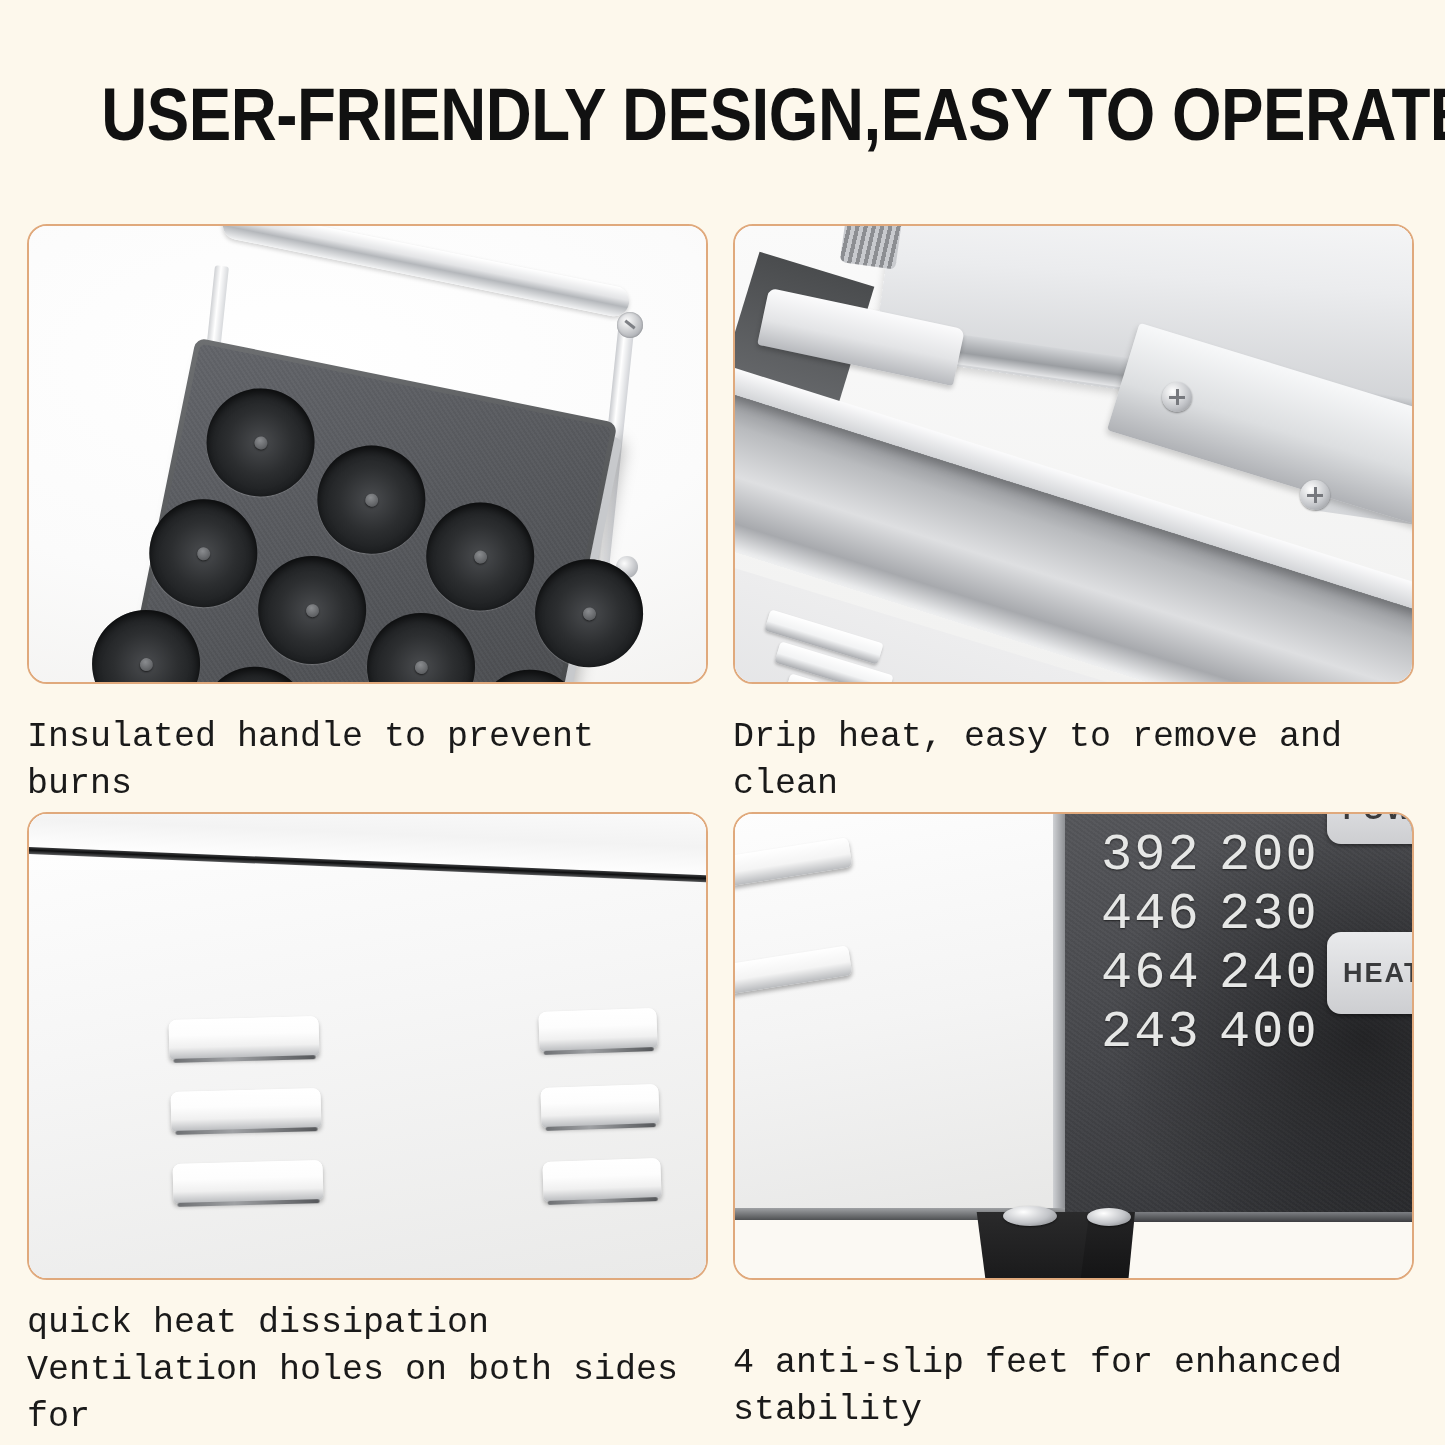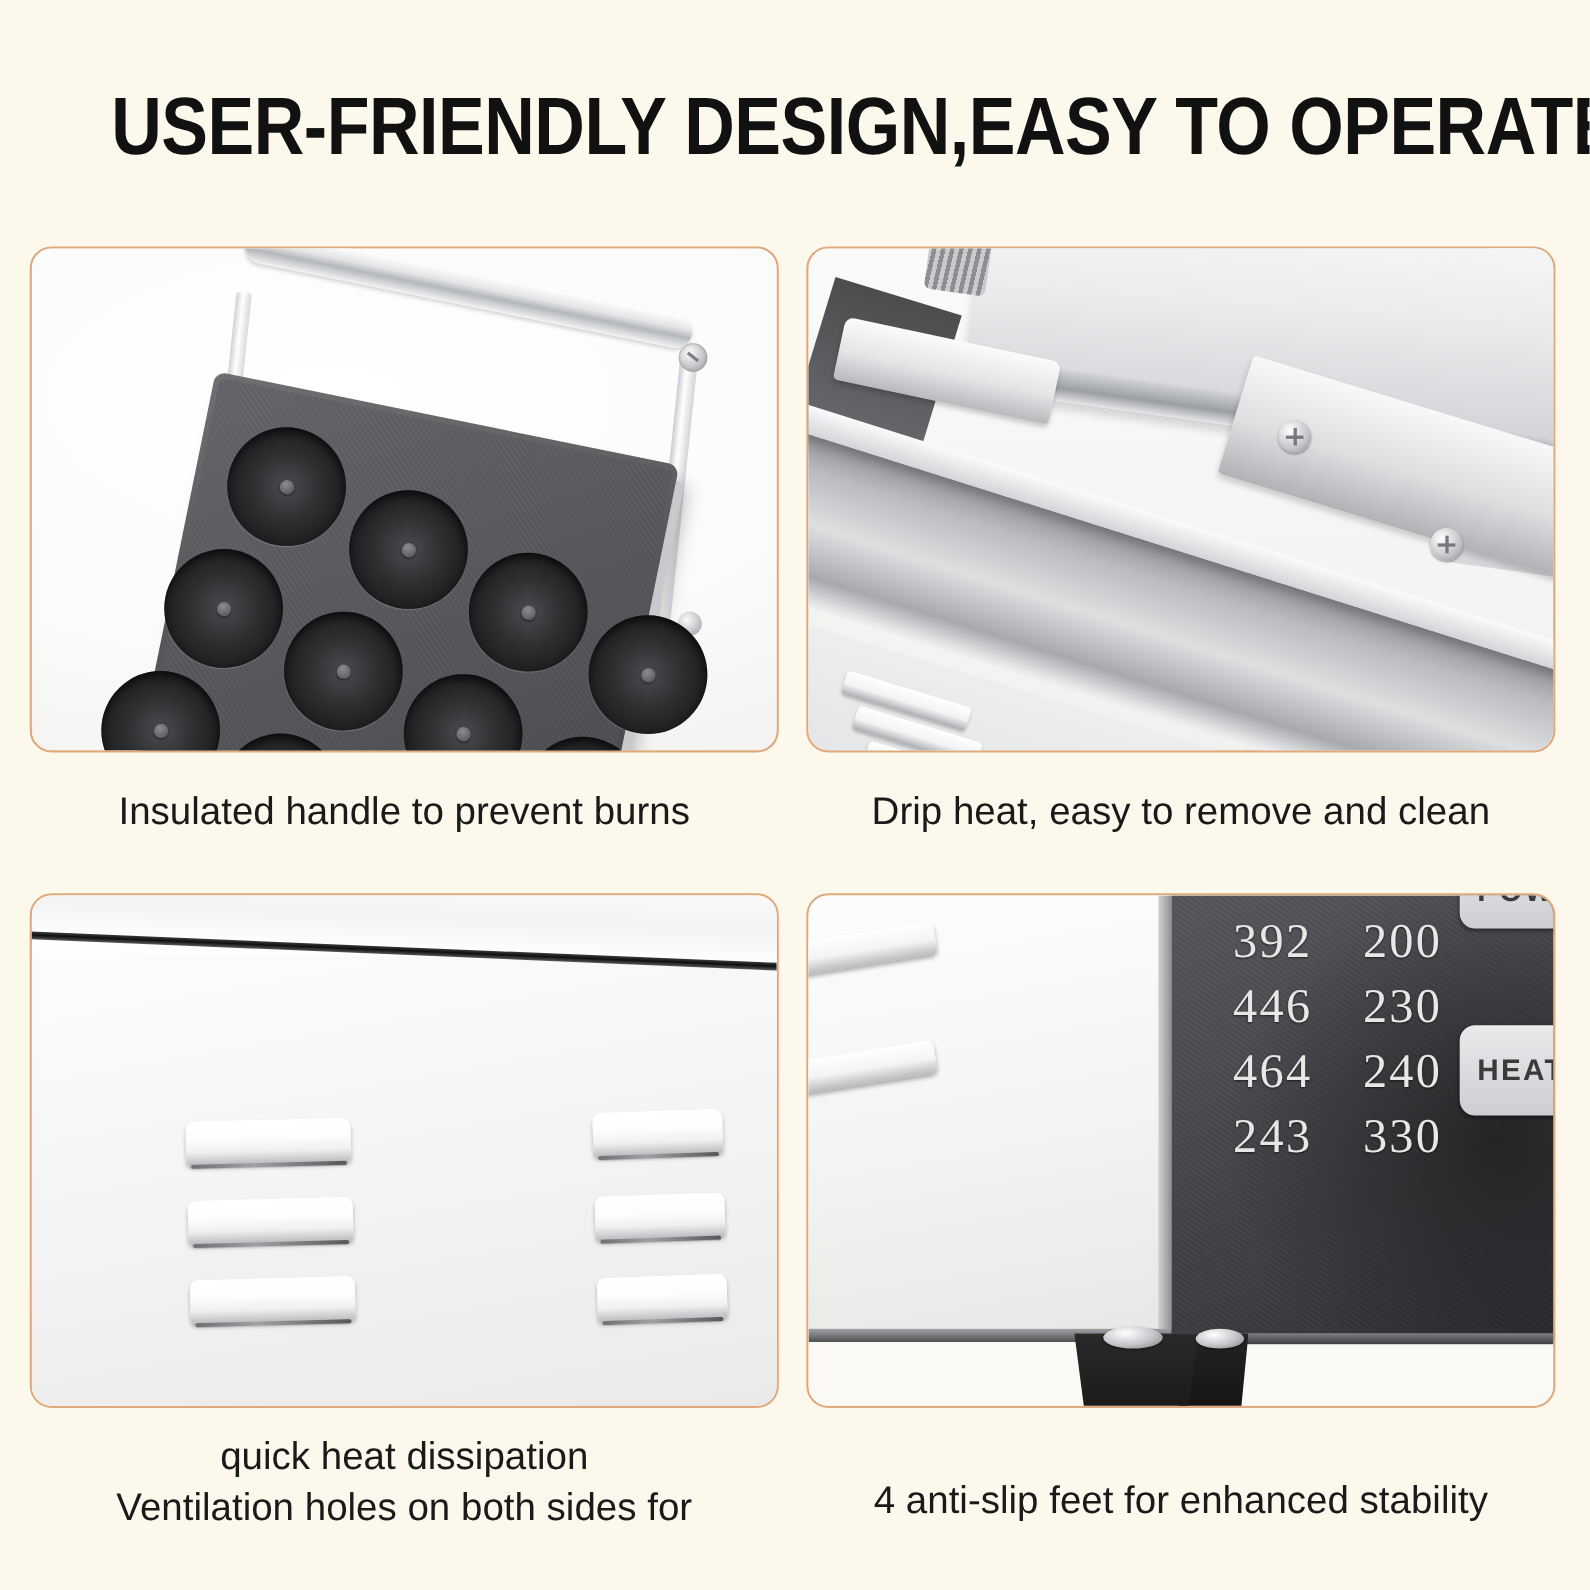--- a/index.html
+++ b/index.html
@@ -38,25 +38,25 @@
     background:#ffffff;
     overflow:hidden;
   }
   .card.c1{ left:27px;  top:224px; width:681px; height:460px; }
   .card.c2{ left:733px; top:224px; width:681px; height:460px; }
   .card.c3{ left:27px;  top:812px; width:681px; height:468px; }
   .card.c4{ left:733px; top:812px; width:681px; height:468px; }
 
   .caption{
     position:absolute;
-    text-align:center;
+    text-align:left;
     color:#1a1a1a;
     font-size:35px;
     line-height:47px;
-    font-family:Liberation Sans, sans-serif;
+    font-family:Liberation Mono, monospace;
   }
   .caption.p1{ left:27px;  top:714px;  width:681px; }
   .caption.p2{ left:733px; top:714px;  width:681px; }
   .caption.p3{ left:27px;  top:1300px; width:681px; }
   .caption.p4{ left:733px; top:1300px; width:681px;margin-top:40px; }
 
   
   .ph1{ position:absolute; inset:0; background:
         radial-gradient(120% 90% at 40% 30%, #ffffff 0%, #fbfbfb 55%, #f2f1ef 100%); }
   .ph1 .bar{
@@ -269,23 +269,23 @@
     background:
       radial-gradient(120% 100% at 85% 55%, rgba(0,0,0,.45) 0%, rgba(0,0,0,0) 60%),
       repeating-linear-gradient(35deg, rgba(255,255,255,.022) 0 2px, rgba(0,0,0,.025) 2px 4px),
       linear-gradient(160deg,#55565a 0%,#4a4b4f 35%,#3b3c40 75%,#2e2f32 100%);
   }
   .ph4 .blackBase{
     position:absolute; left:330px; top:398px; width:351px; height:10px;
     background:linear-gradient(180deg,#7d7f83,#3c3d40);
   }
   .tempgrid{
-    position:absolute; left:56px; top:12px; width:210px;
-    font-family:Liberation Serif, serif;
-    color:#e6e7e6; font-size:44px; line-height:59px;
+    position:absolute; left:36px; top:12px; width:210px;
+    font-family:Liberation Mono, monospace;
+    color:#e6e7e6; font-size:52px; line-height:59px;
     letter-spacing:2px;
     text-shadow:0 1px 2px rgba(0,0,0,.6);
   }
   .tempgrid .row{ display:flex; }
   .tempgrid .f{ width:118px; }
   .tempgrid .c{ width:92px; }
   .ledplate{
     position:absolute;
     background:linear-gradient(180deg,#e9eaec,#cdced1);
     border-radius:14px;
@@ -406,21 +406,21 @@
           <div class="row">
             <span class="f">446</span>
             <span class="c">230</span>
           </div>
           <div class="row">
             <span class="f">464</span>
             <span class="c">240</span>
           </div>
           <div class="row">
             <span class="f">243</span>
-            <span class="c">330</span>
+            <span class="c">400</span>
           </div>
         </div>
 
         <div class="ledplate lp-power">
           <span class="lbl">POWER</span>
 
         </div>
 
         <div class="ledplate lp-heat">
           <span class="lbl">HEAT</span>

